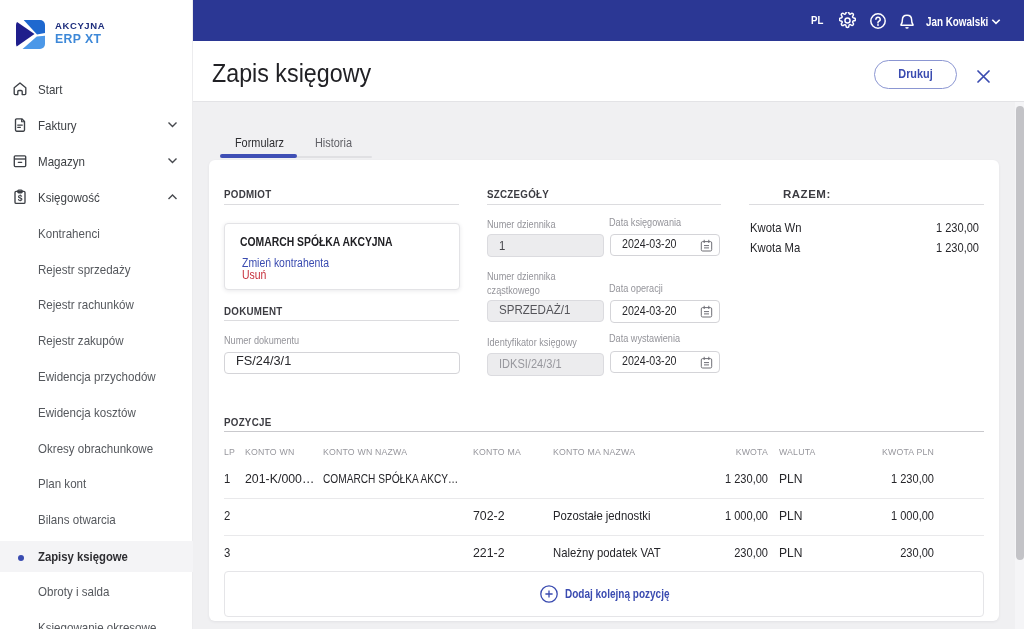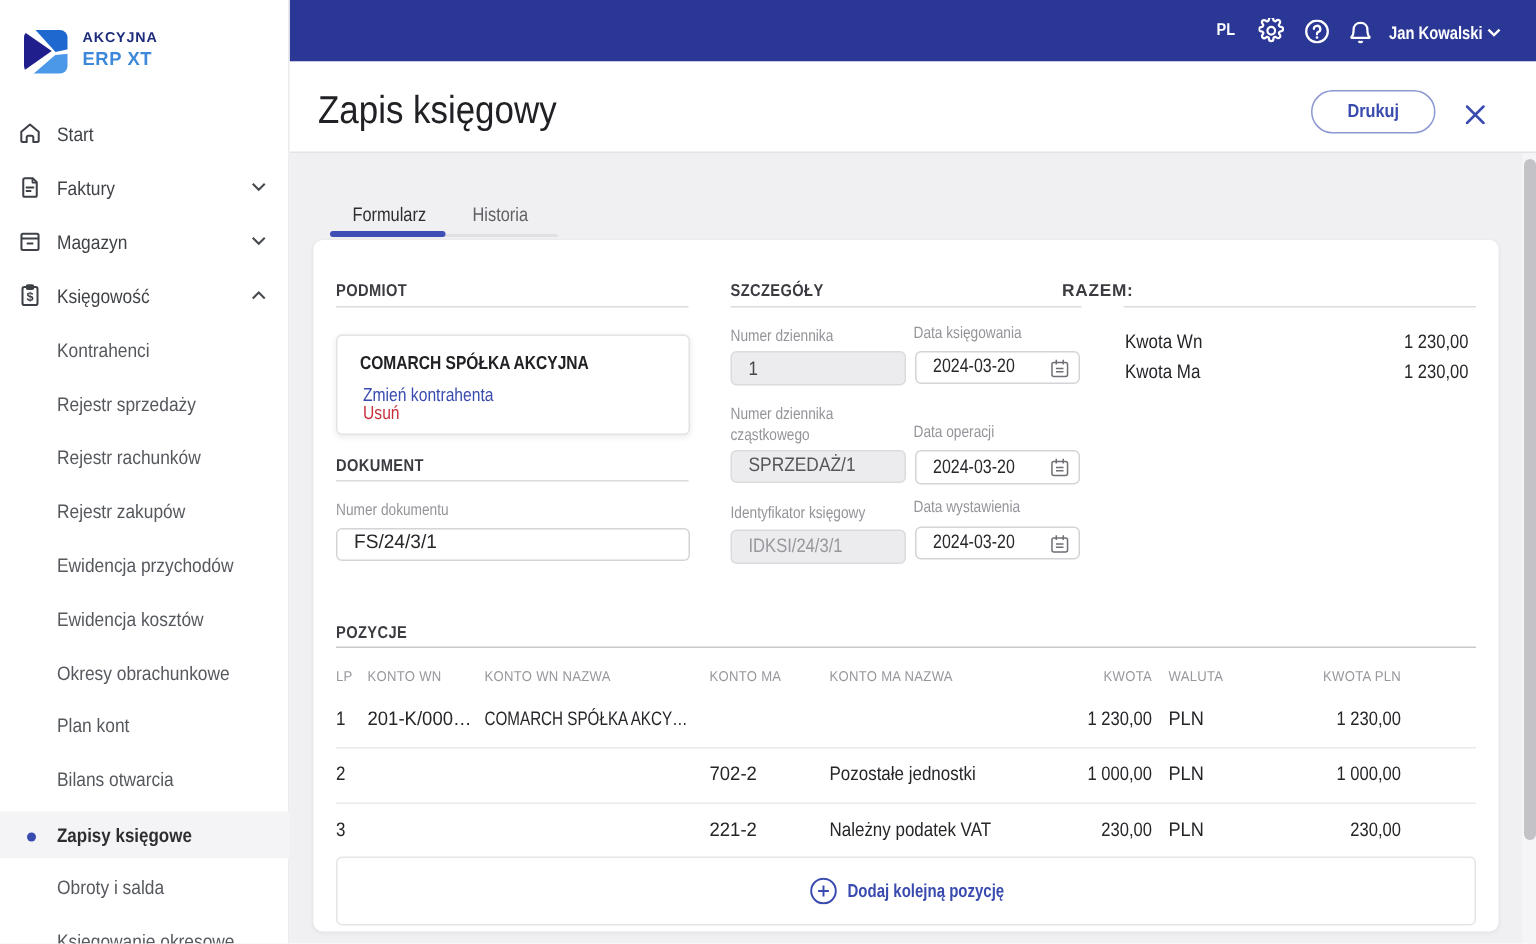--- a/index.html
+++ b/index.html
@@ -54,21 +54,21 @@
 <div class="txc" style="left:297px; top:135.8px; width:73px; font-size:13px; line-height:13px; color:#606066; transform:scaleX(.84);">Historia</div>
 <div class="abs" style="left:220px; top:155.5px; width:152px; height:2px; background:#e0e0e3; border-radius:1px;"></div>
 <div class="abs" style="left:220px; top:154px; width:77px; height:4px; background:#3f4fb5; border-radius:2px;"></div>
 
 <div class="abs" style="left:209px; top:160px; width:790px; height:461px; background:#fff; border-radius:6px; box-shadow:0 1px 3px rgba(40,40,60,.07);"></div>
 
 <div class="tx sec" style="left:224px; top:188.7px;">PODMIOT</div>
 <div class="sline" style="left:224px; top:203.5px; width:235px;"></div>
 <div class="tx sec" style="left:486.5px; top:188.7px;">SZCZEGÓŁY</div>
 <div class="sline" style="left:486.5px; top:203.5px; width:234.5px;"></div>
-<div class="tx sec" style="left:708px; top:188.7px; transform:none; letter-spacing:.5px;">RAZEM:</div>
+<div class="tx sec" style="left:783px; top:188.7px; transform:none; letter-spacing:.5px;">RAZEM:</div>
 <div class="sline" style="left:749px; top:203.5px; width:235px;"></div>
 
 <div class="abs" style="left:224px; top:222.5px; width:236px; height:67px; background:#fff; border:1px solid #e3e3e6; border-radius:4px; box-shadow:0 1px 4px rgba(40,40,60,.10);"></div>
 <div class="tx" style="left:240px; top:235.8px; font-size:12.5px; line-height:13px; font-weight:bold; color:#212125; transform:scaleX(.83);">COMARCH SPÓŁKA AKCYJNA</div>
 <div class="tx" style="left:241.5px; top:256.5px; font-size:12.5px; line-height:13px; color:#3a4bb0; transform:scaleX(.835);">Zmień kontrahenta</div>
 <div class="tx" style="left:241.5px; top:269px; font-size:12.5px; line-height:13px; color:#c62f3b; transform:scaleX(.835);">Usuń</div>
 
 <div class="tx sec" style="left:224px; top:306.1px;">DOKUMENT</div>
 <div class="sline" style="left:224px; top:320.2px; width:235px;"></div>
 <div class="tx lbl" style="left:224px; top:332.5px;">Numer dokumentu</div>

